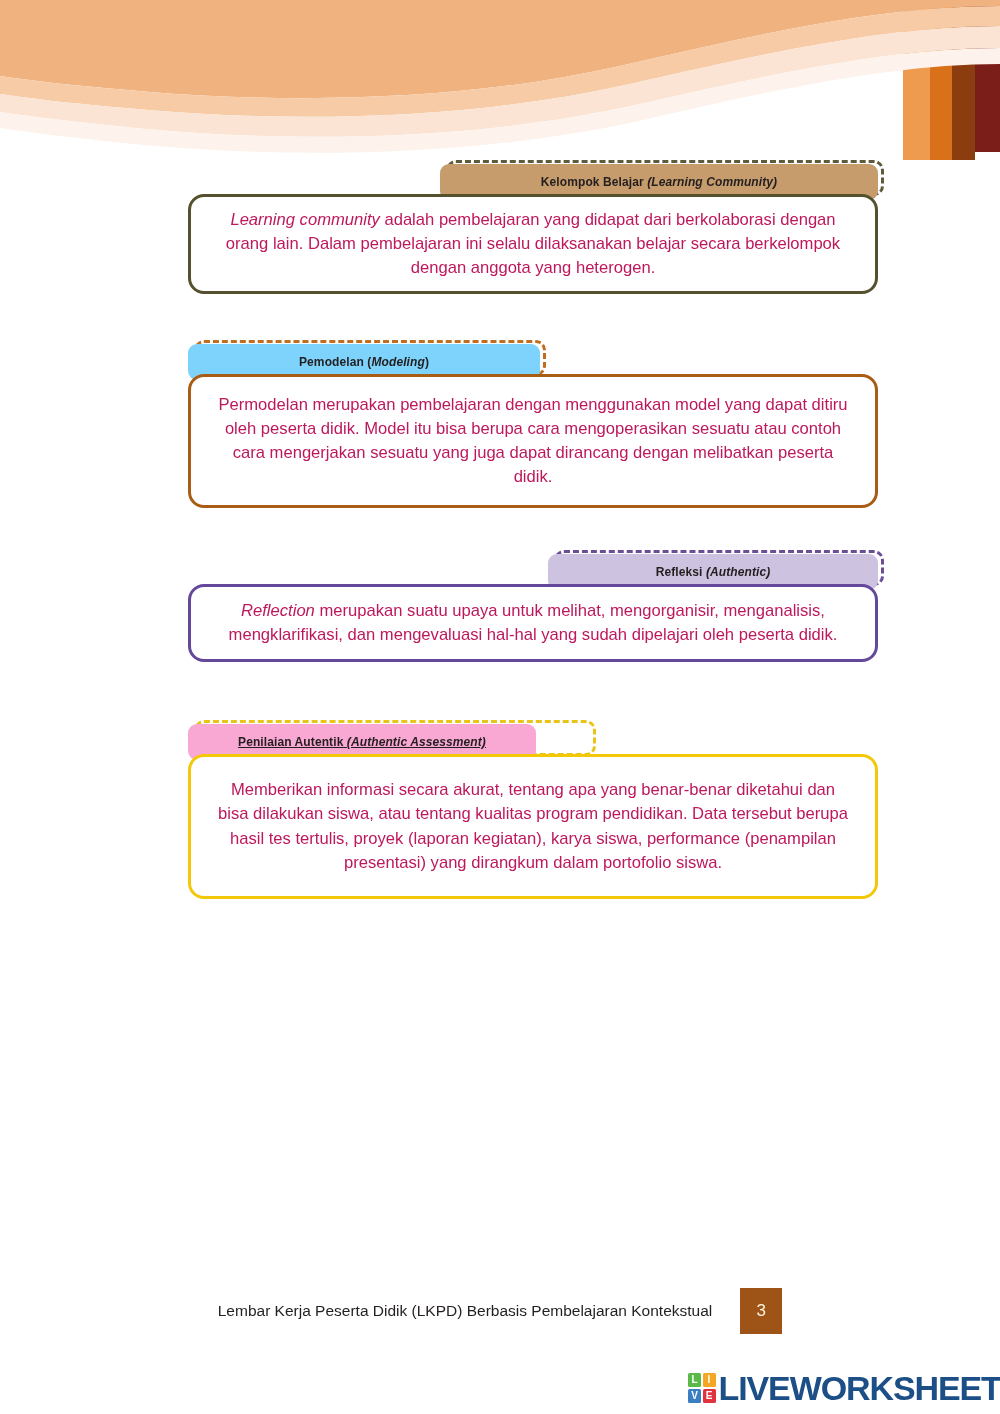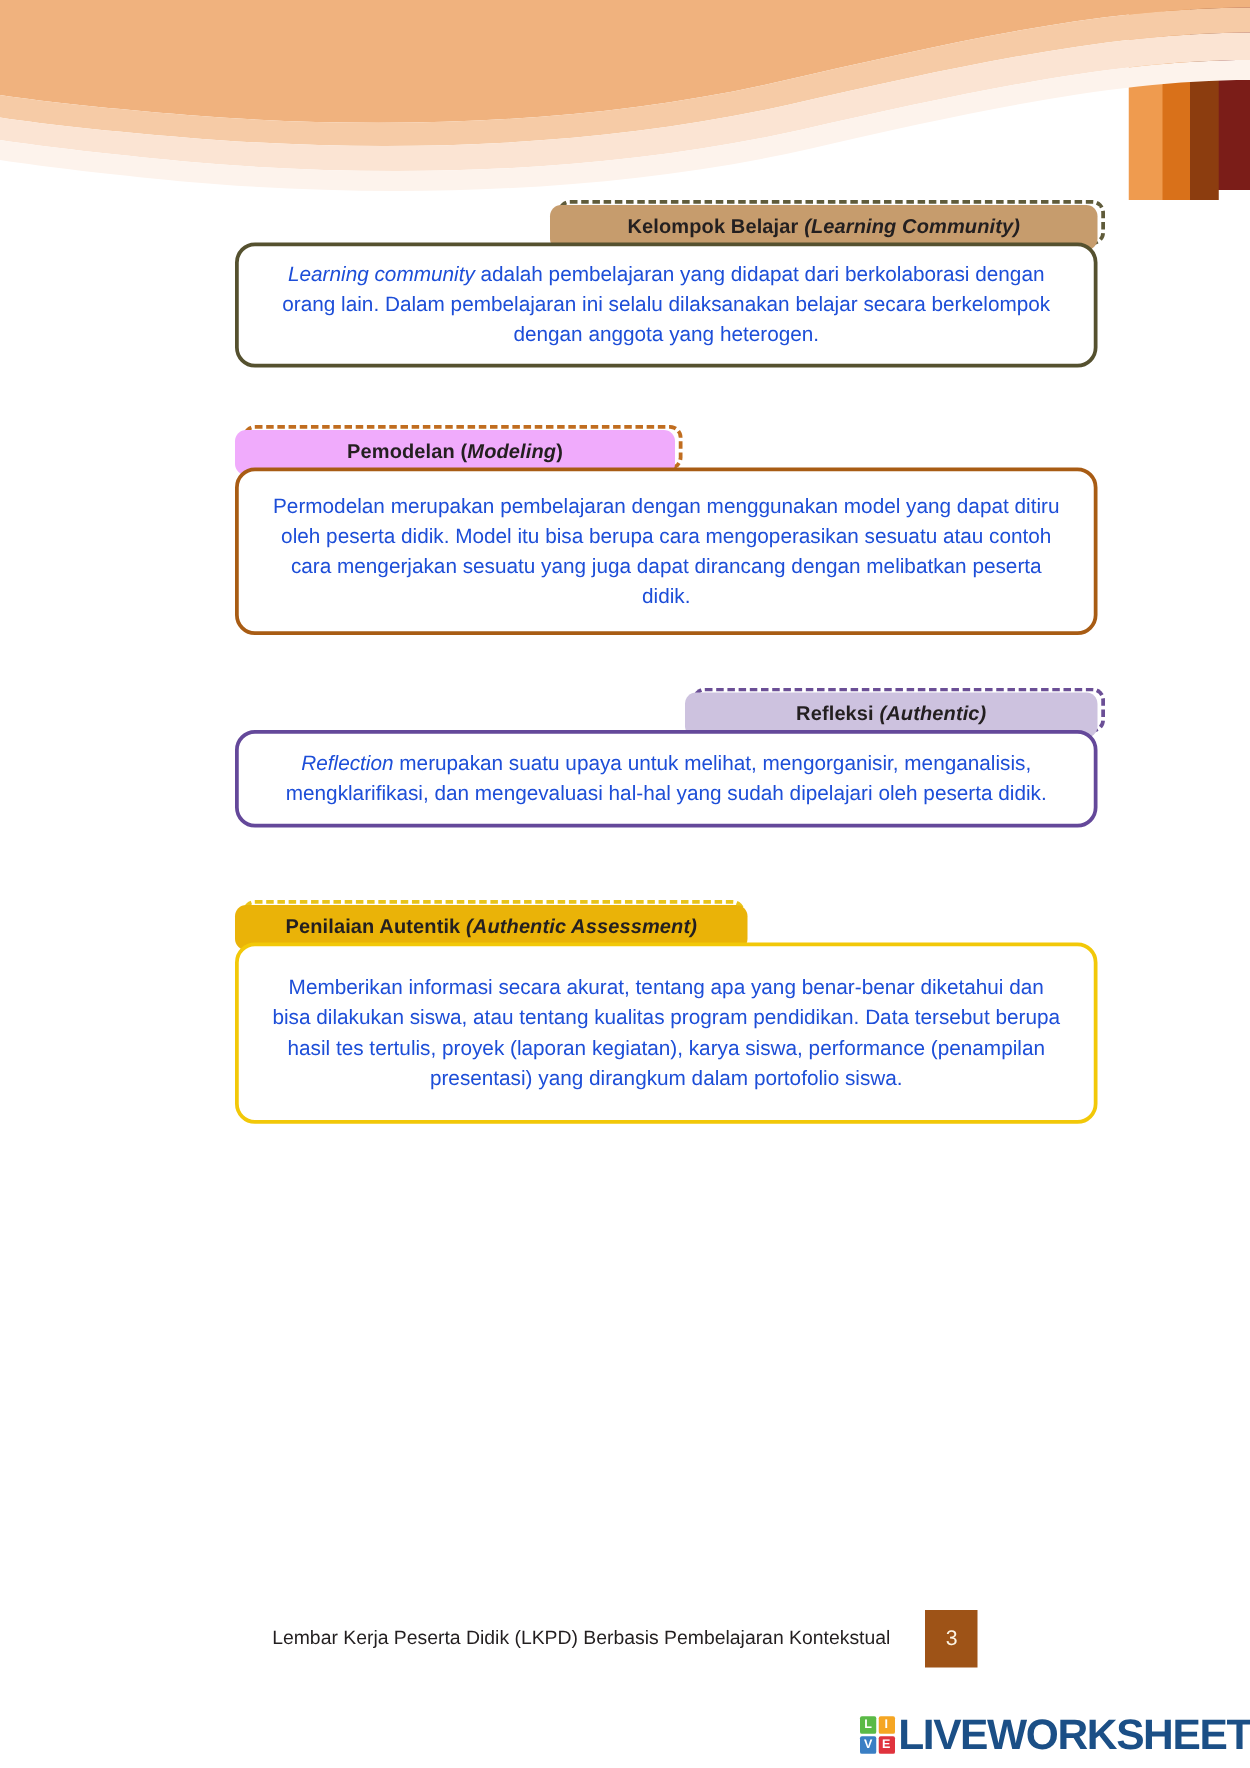--- a/index.html
+++ b/index.html
@@ -46,21 +46,21 @@
   .tab {
     position: absolute;
     top: 4px;
     height: 36px;
     box-sizing: border-box;
     border-radius: 9px;
     display: flex;
     align-items: center;
     justify-content: center;
     padding: 0 18px;
-    font-size: 16px;
+    font-size: 12px;
     font-weight: bold;
     letter-spacing: .1px;
     white-space: nowrap;
     z-index: 3;
   }
   .tab-dash {
     position: absolute;
     top: 0;
     height: 36px;
     box-sizing: border-box;
@@ -84,21 +84,21 @@
     display: flex;
     align-items: center;
     justify-content: center;
     text-align: center;
   }
   .card p {
     margin: 0;
     padding: 0 26px;
     font-size: 16.6px;
     line-height: 1.46;
-    color: #1d4ed8;
+    color: #be185d;
   }
   .card p em { font-style: italic; }
 
   
   #footer {
     position: absolute;
     left: 0;
     top: 1288px;
     width: 1000px;
     height: 46px;
@@ -179,21 +179,21 @@
           <span class="tab-label">Kelompok Belajar <em>(Learning Community)</em></span>
         </div>
       </div>
       <div class="card" style="height: 100px; border-color: rgb(85, 81, 47);">
         <p><em>Learning community</em> adalah pembelajaran yang didapat dari berkolaborasi dengan orang lain. Dalam pembelajaran ini selalu dilaksanakan belajar secara berkelompok dengan anggota yang heterogen.</p>
       </div>
     </div>
     <div class="section" style="top: 340px;">
       <div class="tab-wrap">
         <div class="tab-dash" style="left: 6px; width: 352px; border-color: rgb(192, 109, 31);"></div>
-        <div class="tab" style="left: 0px; width: 352px; background: #f0abfc;">
+        <div class="tab" style="left: 0px; width: 352px; background: #7dd3fc;">
           <span class="tab-label">Pemodelan  (<em>Modeling</em>)</span>
         </div>
       </div>
       <div class="card" style="height: 134px; border-color: rgb(168, 92, 20);">
         <p>Permodelan merupakan pembelajaran dengan menggunakan model yang dapat ditiru oleh peserta didik. Model itu bisa berupa cara mengoperasikan sesuatu atau contoh cara mengerjakan sesuatu yang juga dapat dirancang dengan melibatkan peserta didik.</p>
       </div>
     </div>
     <div class="section" style="top: 550px;">
       <div class="tab-wrap">
         <div class="tab-dash" style="left: 366px; width: 330px; border-color: rgb(107, 79, 150);"></div>
@@ -201,21 +201,21 @@
           <span class="tab-label">Refleksi <em>(Authentic)</em></span>
         </div>
       </div>
       <div class="card" style="height: 78px; border-color: rgb(100, 72, 154);">
         <p><em>Reflection</em> merupakan suatu upaya untuk melihat, mengorganisir, menganalisis, mengklarifikasi, dan mengevaluasi hal-hal yang sudah dipelajari oleh peserta didik.</p>
       </div>
     </div>
     <div class="section" style="top: 720px;">
       <div class="tab-wrap">
         <div class="tab-dash" style="left: 6px; width: 402px; border-color: rgb(232, 196, 25);"></div>
-        <div class="tab" style="left: 0px; width: 410px; background: #eab308;">
+        <div class="tab" style="left: 0px; width: 348px; background: #f9a8d4; text-decoration: underline;">
           <span class="tab-label">Penilaian Autentik <em>(Authentic Assessment)</em></span>
         </div>
       </div>
       <div class="card" style="height: 145px; border-color: rgb(242, 200, 8);">
         <p>Memberikan informasi secara akurat, tentang apa yang benar-benar diketahui dan bisa dilakukan siswa, atau tentang kualitas program pendidikan. Data tersebut berupa hasil tes tertulis, proyek (laporan kegiatan), karya siswa, performance (penampilan presentasi) yang dirangkum dalam portofolio siswa.</p>
       </div>
     </div>
   </div>
 
 <div id="footer">

